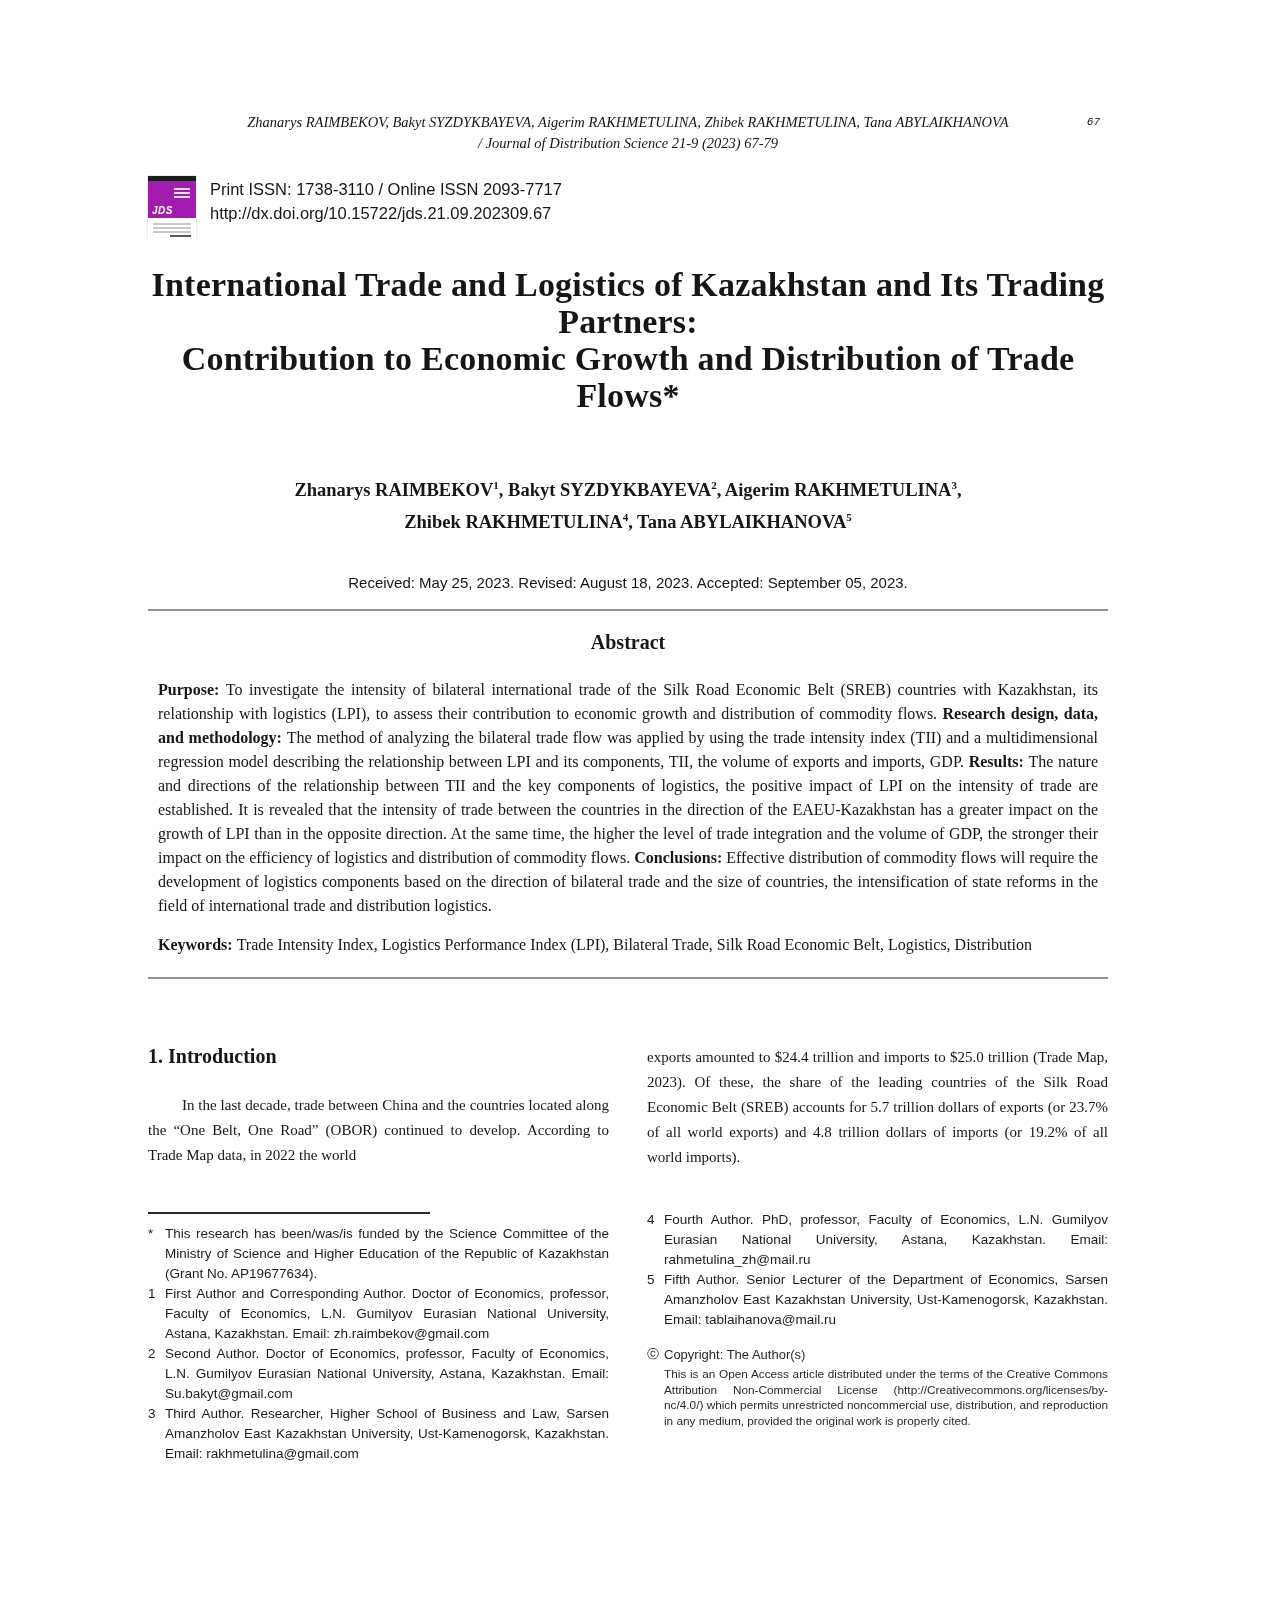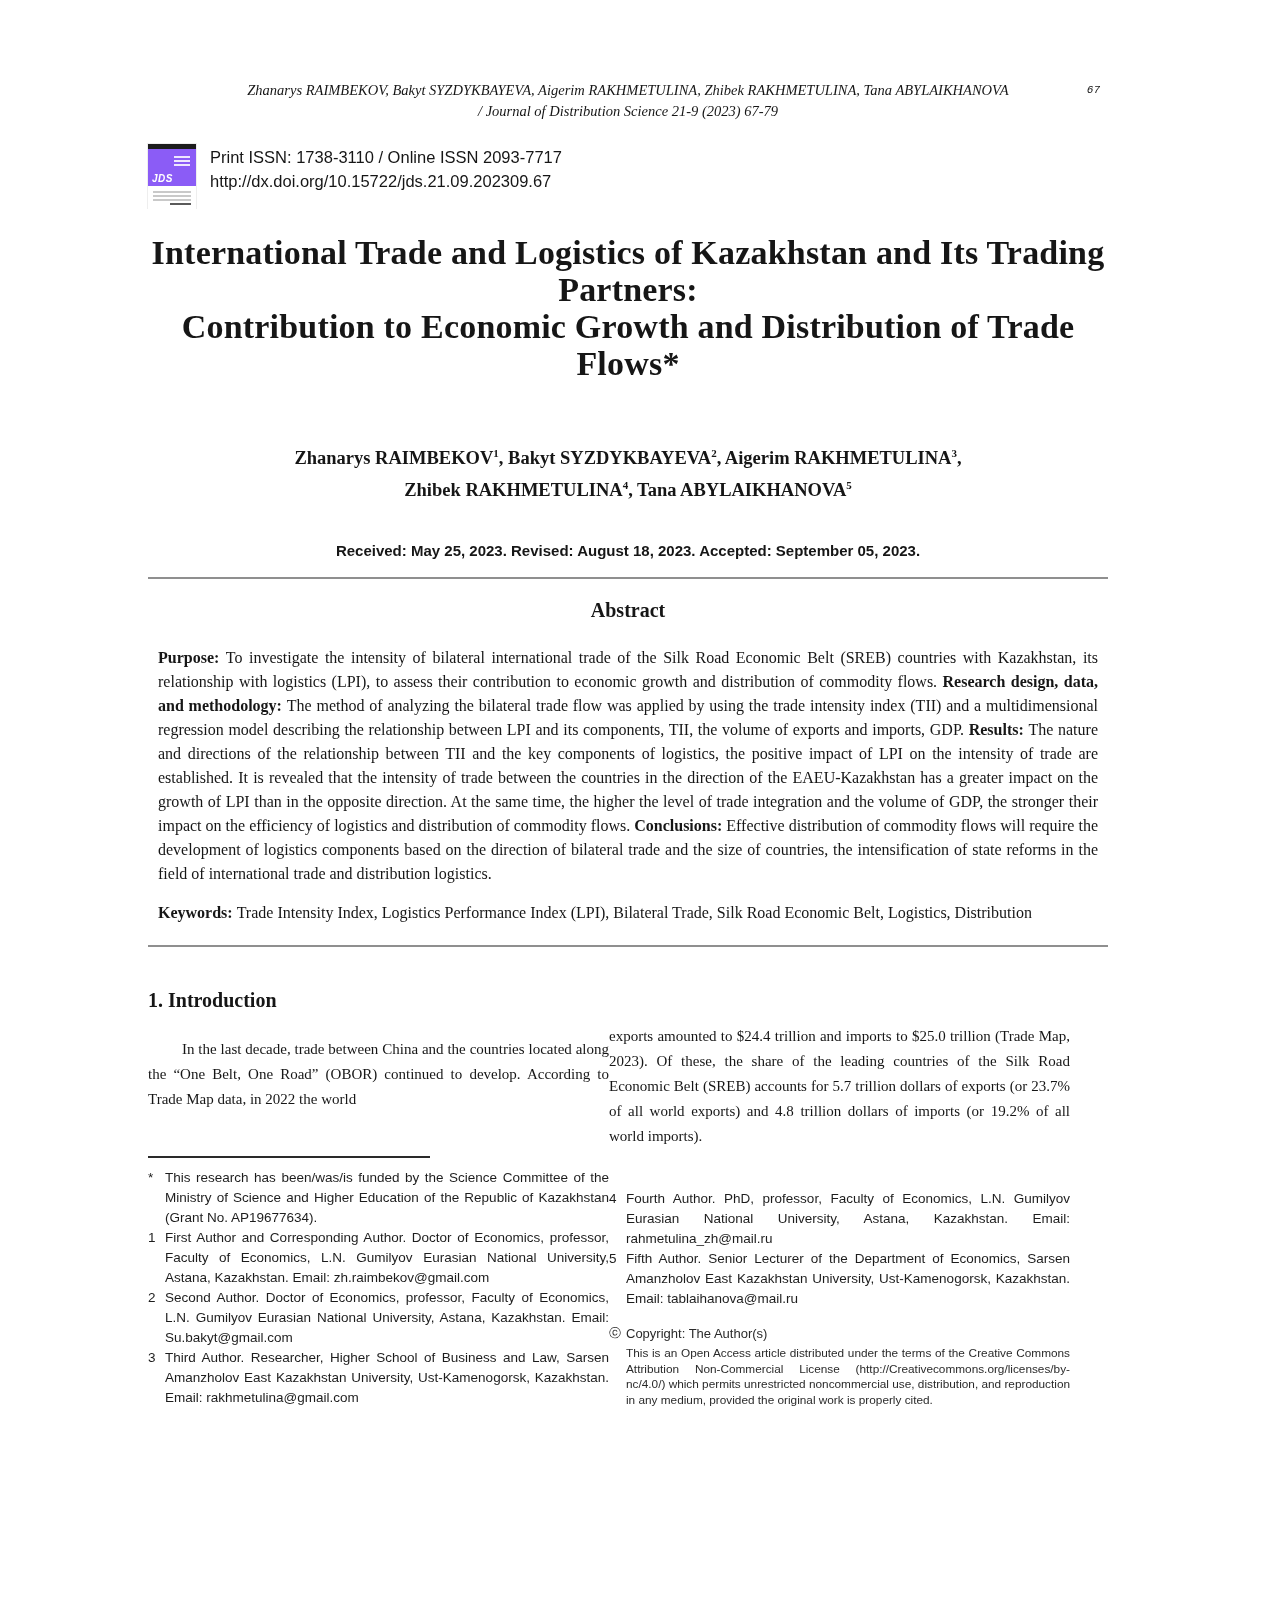--- a/index.html
+++ b/index.html
@@ -1,18 +1,18 @@
 <!DOCTYPE html>
 <html><head>
 <meta charset="utf-8">
 <style>
   html,body{margin:0;padding:0;background:#ffffff;}
   .page{
     position:relative;width:1280px;height:1600px;background:#fff;
-    box-sizing:border-box;padding:80px 172px 0 148px;
+    box-sizing:border-box;padding:112px 172px 0 148px;
     font-family:"Liberation Serif",serif;color:#161616;
     overflow:hidden;
   }
   
   .running-head{position:relative;text-align:center;font-style:italic;font-size:14.5px;line-height:21px;}
   .running-head .page-num{position:absolute;right:8px;top:0;font-size:11px;font-family:Liberation Mono, monospace;}
   
   .masthead{display:flex;gap:14px;margin-top:22px;align-items:flex-start;}
   .logo{position:relative;width:48px;height:64px;flex:0 0 auto;font-family:"Liberation Sans",sans-serif;box-shadow:0 0 0 1px #eee;}
   .logo-top{height:5px;background:#1c1c1c;}
@@ -21,31 +21,31 @@
   .logo-mini{position:absolute;right:6px;top:7px;width:16px;}
   .logo-mini i{display:block;height:2px;background:rgba(255,255,255,.85);margin-bottom:2px;}
   .logo-bottom{height:22px;background:#fff;padding-top:3px;}
   .logo-bottom i{display:block;height:2px;background:#c9c9c9;margin:2px 5px 0 5px;}
   .logo-bottom i.dark{background:#5a5a5a;margin-left:22px;}
   .masthead-text{font-family:"Liberation Sans",sans-serif;font-size:16.5px;line-height:24px;padding-top:1px;}
   
   .title{margin-top:26px;text-align:center;font-weight:bold;font-size:34px;line-height:37px;letter-spacing:.2px;}
   .authors{margin-top:58px;text-align:center;font-weight:bold;font-size:18.5px;line-height:27px;}
   .authors sup{font-size:11px;}
-  .dates{margin-top:38px;text-align:center;font-family:"Liberation Sans",sans-serif;font-weight:bold;font-size:15px;}
+  .dates{margin-top:38px;text-align:center;font-family:"Liberation Sans",sans-serif;font-weight:normal;font-size:15px;}
   hr.rule{border:none;border-top:2px solid #8f8f8f;margin:18px 0 0 0;}
   
   .abstract-h{margin-top:20px;text-align:center;font-weight:bold;font-size:20px;}
   .abstract-p{margin-top:24px;padding:0 10px;text-align:justify;font-size:16px;line-height:24px;}
   .b{font-weight:bold;}
   .kw{margin-top:15px;padding:0 10px;font-size:16px;line-height:24px;}
   .jel{margin-top:16px;padding:0 10px;font-size:16px;line-height:24px;}
   hr.rule2{border:none;border-top:2px solid #8f8f8f;margin:20px 0 0 0;}
   
-  .columns{display:flex;margin-top:40px;align-items:flex-end;}
+  .columns{display:flex;gap:38px;margin-top:64px;}
   .col{width:461px;box-sizing:border-box;}
   .sec-h{font-weight:bold;font-size:20px;line-height:26px;}
   .para{margin-top:24px;text-align:justify;font-size:15px;line-height:25px;}
   .para.indent{text-indent:34px;}
   .para.mt0{margin-top:2px;}
   
   .fnsep{width:282px;border-top:2px solid #2a2a2a;margin-top:44px;}
   .fnotes{margin-top:10px;font-family:"Liberation Sans",sans-serif;font-size:13.5px;line-height:20px;color:#1d1d1d;}
   .fnotes.rt{margin-top:40px;}
   .fn{position:relative;padding-left:17px;text-align:justify;}
@@ -63,21 +63,21 @@
 
   <div class="running-head">
     <div>Zhanarys RAIMBEKOV, Bakyt SYZDYKBAYEVA, Aigerim RAKHMETULINA, Zhibek RAKHMETULINA, Tana ABYLAIKHANOVA</div>
     <div>/ Journal of Distribution Science 21-9 (2023) 67-79</div>
     <span class="page-num">67</span>
   </div>
 
   <div class="masthead">
     <div class="logo">
       <div class="logo-top"></div>
-      <div class="logo-cover" style="background: #8b5cf6;">
+      <div class="logo-cover" style="background: #a21caf;">
         <div class="logo-mini">
             <i></i>
             <i></i>
             <i></i>
           </div>
         <span class="logo-jds">JDS</span>
       </div>
       <div class="logo-bottom">
           <i></i>
           <i></i>

